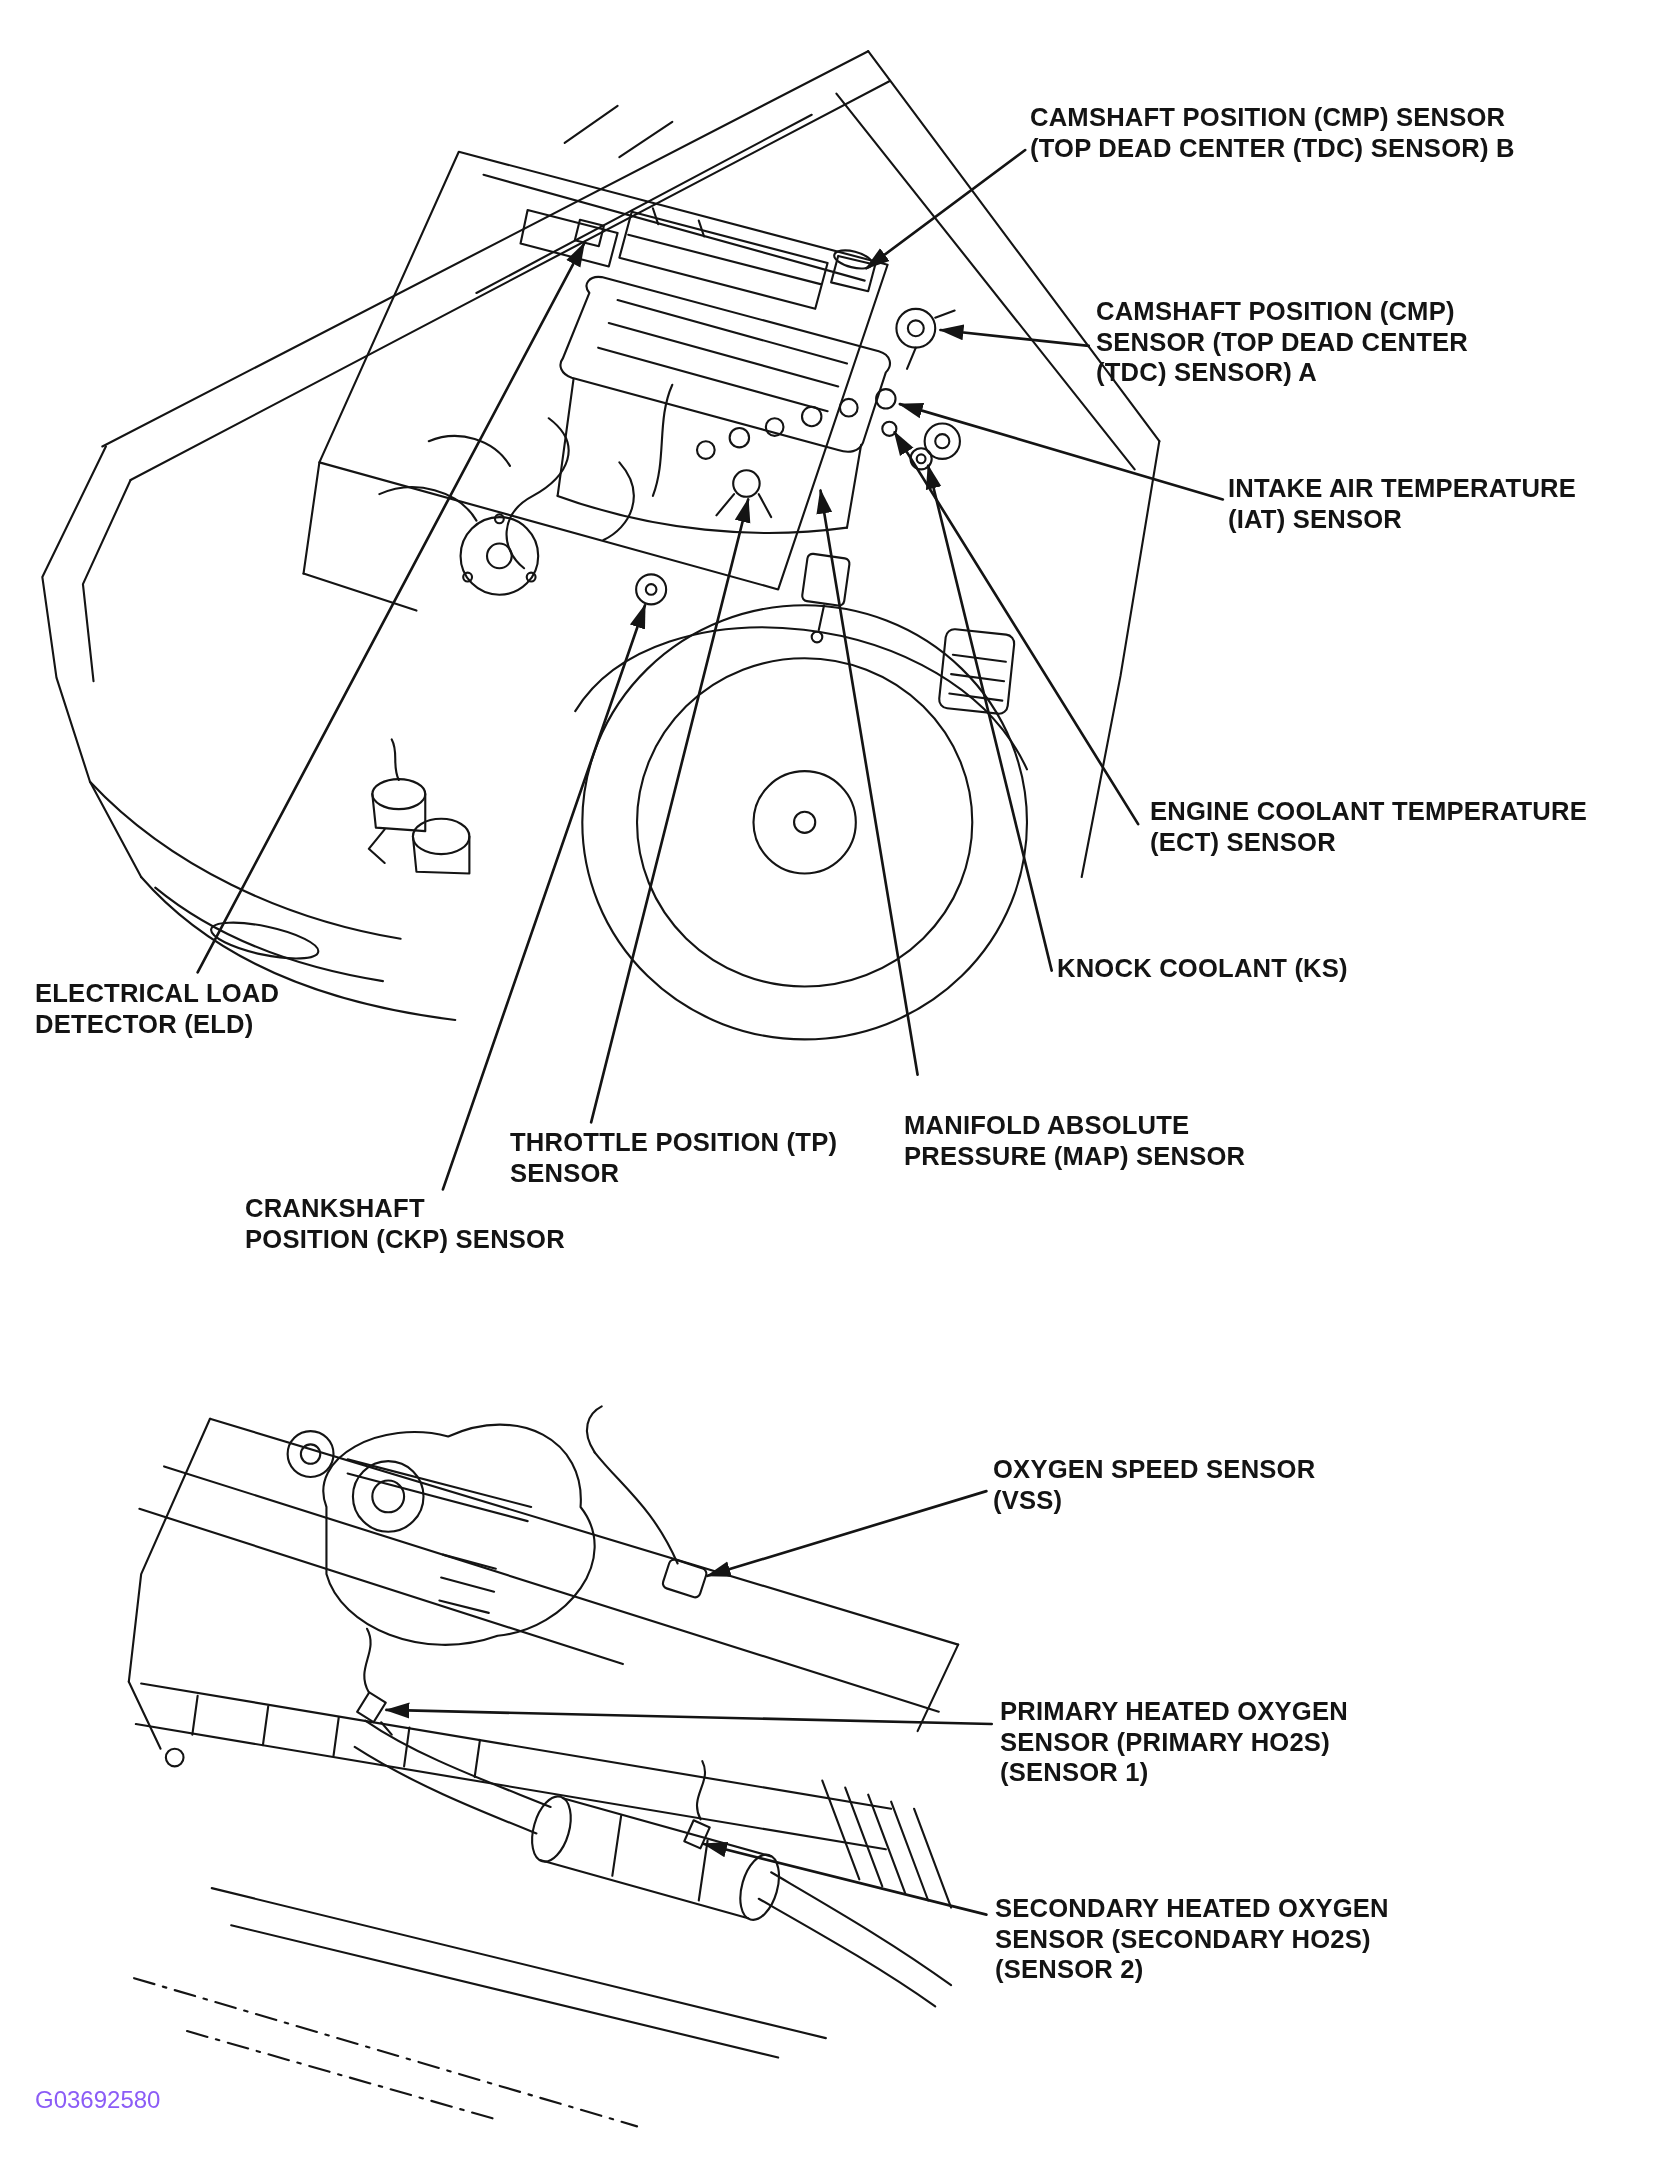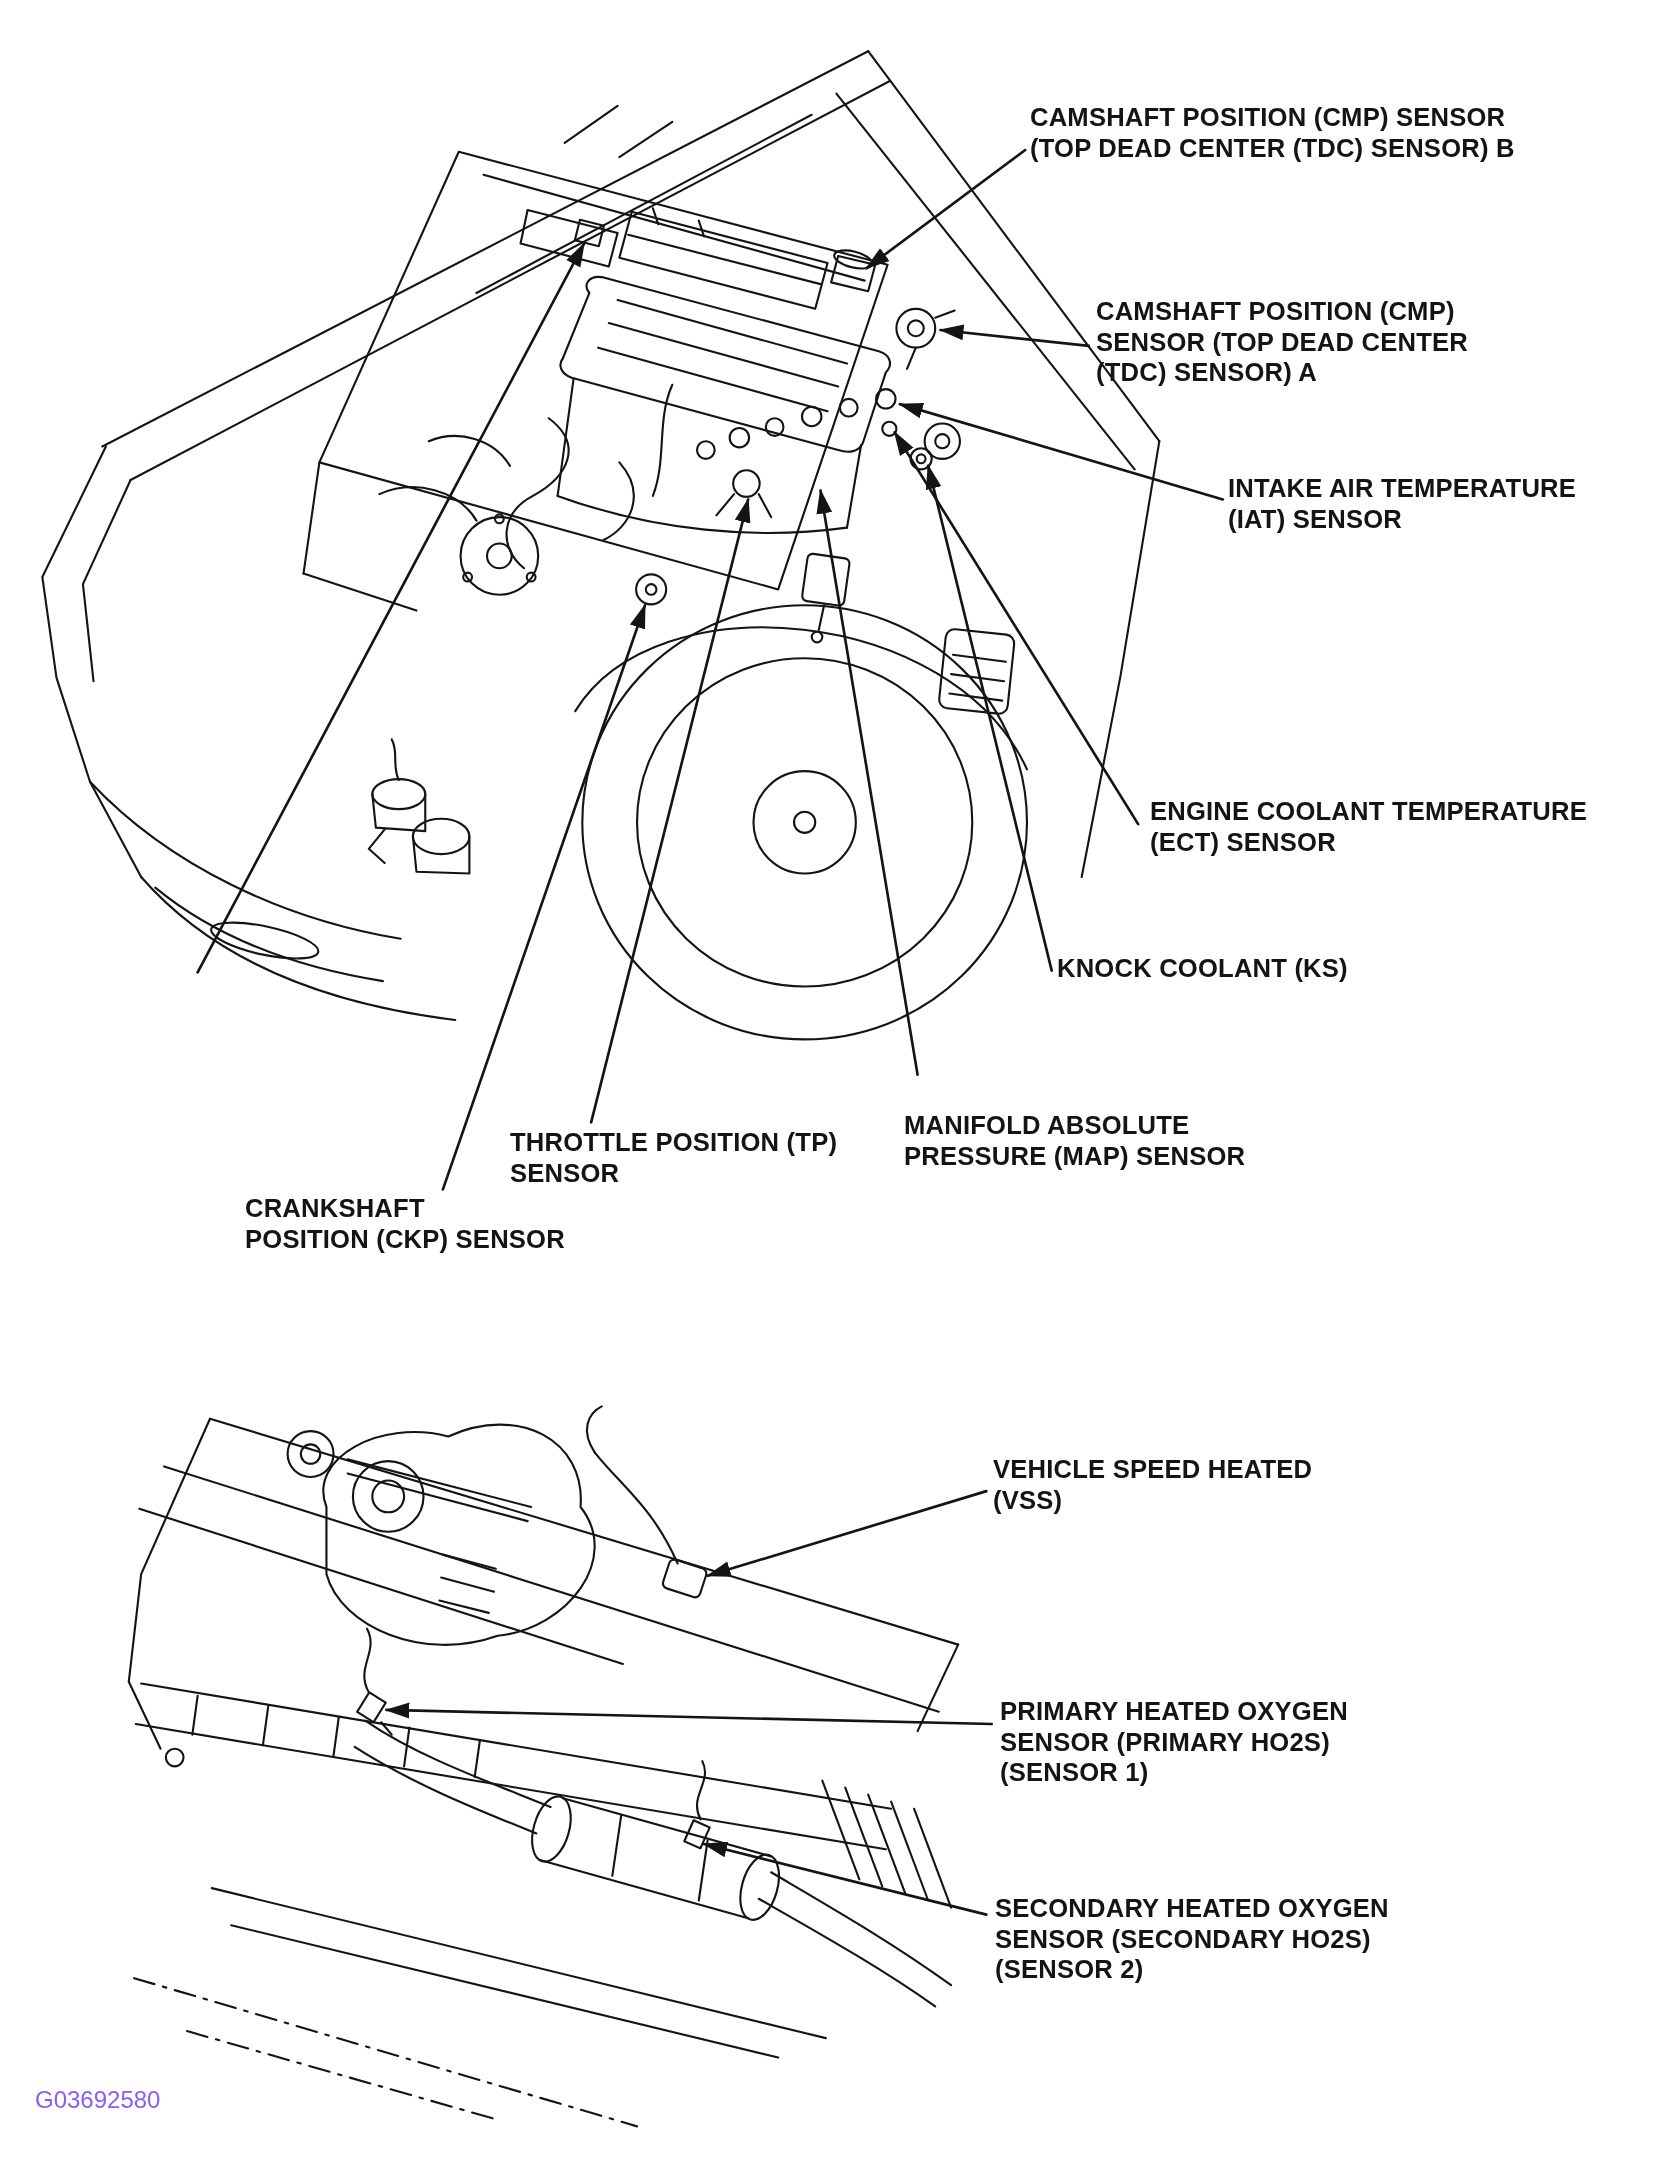--- a/index.html
+++ b/index.html
@@ -246,25 +246,27 @@
   <div class="lbl" style="left:1096px; top:296px;">CAMSHAFT POSITION (CMP)
 SENSOR (TOP DEAD CENTER
 (TDC) SENSOR) A</div>
   <div class="lbl" style="left:1228px; top:473px;">INTAKE AIR TEMPERATURE
 (IAT) SENSOR</div>
   <div class="lbl" style="left:1142px; top:796px;margin-left:8px;">ENGINE COOLANT TEMPERATURE
 (ECT) SENSOR</div>
   <div class="lbl" style="left:1057px; top:953px;">KNOCK COOLANT (KS)</div>
   <div class="lbl" style="left:904px; top:1078px;margin-top:32px;">MANIFOLD ABSOLUTE
 PRESSURE (MAP) SENSOR</div>
+  <div class="lbl" style="left:35px;   top:978px;">ELECTRICAL LOAD
+DETECTOR (ELD)</div>
   <div class="lbl" style="left:510px;  top:1127px;">THROTTLE POSITION (TP)
 SENSOR</div>
   <div class="lbl" style="left:245px;  top:1193px;">CRANKSHAFT
 POSITION (CKP) SENSOR</div>
-  <div class="lbl" style="left:993px; top:1454px;">VEHICLE SPEED HEATED
+  <div class="lbl" style="left:993px; top:1454px;">OXYGEN SPEED SENSOR
 (VSS)</div>
   <div class="lbl" style="left:1000px; top:1696px;">PRIMARY HEATED OXYGEN
 SENSOR (PRIMARY HO2S)
 (SENSOR 1)</div>
   <div class="lbl" style="left:995px; top:1893px;">SECONDARY HEATED OXYGEN
 SENSOR (SECONDARY HO2S)
 (SENSOR 2)</div>
 
   <div class="fig-code">G03692580</div>
 </div>

